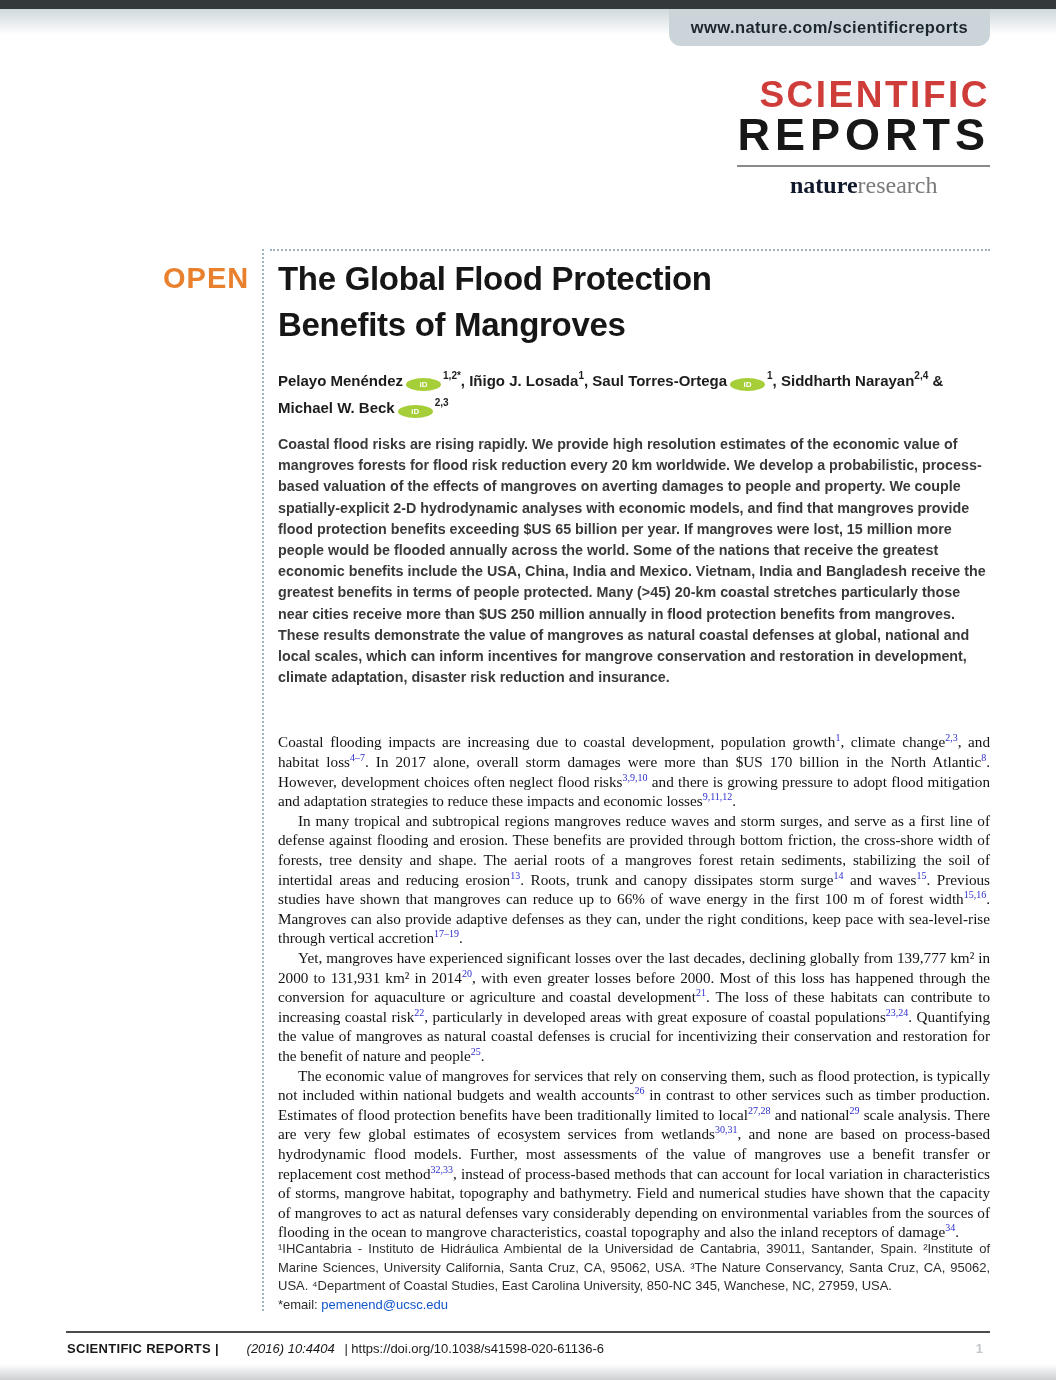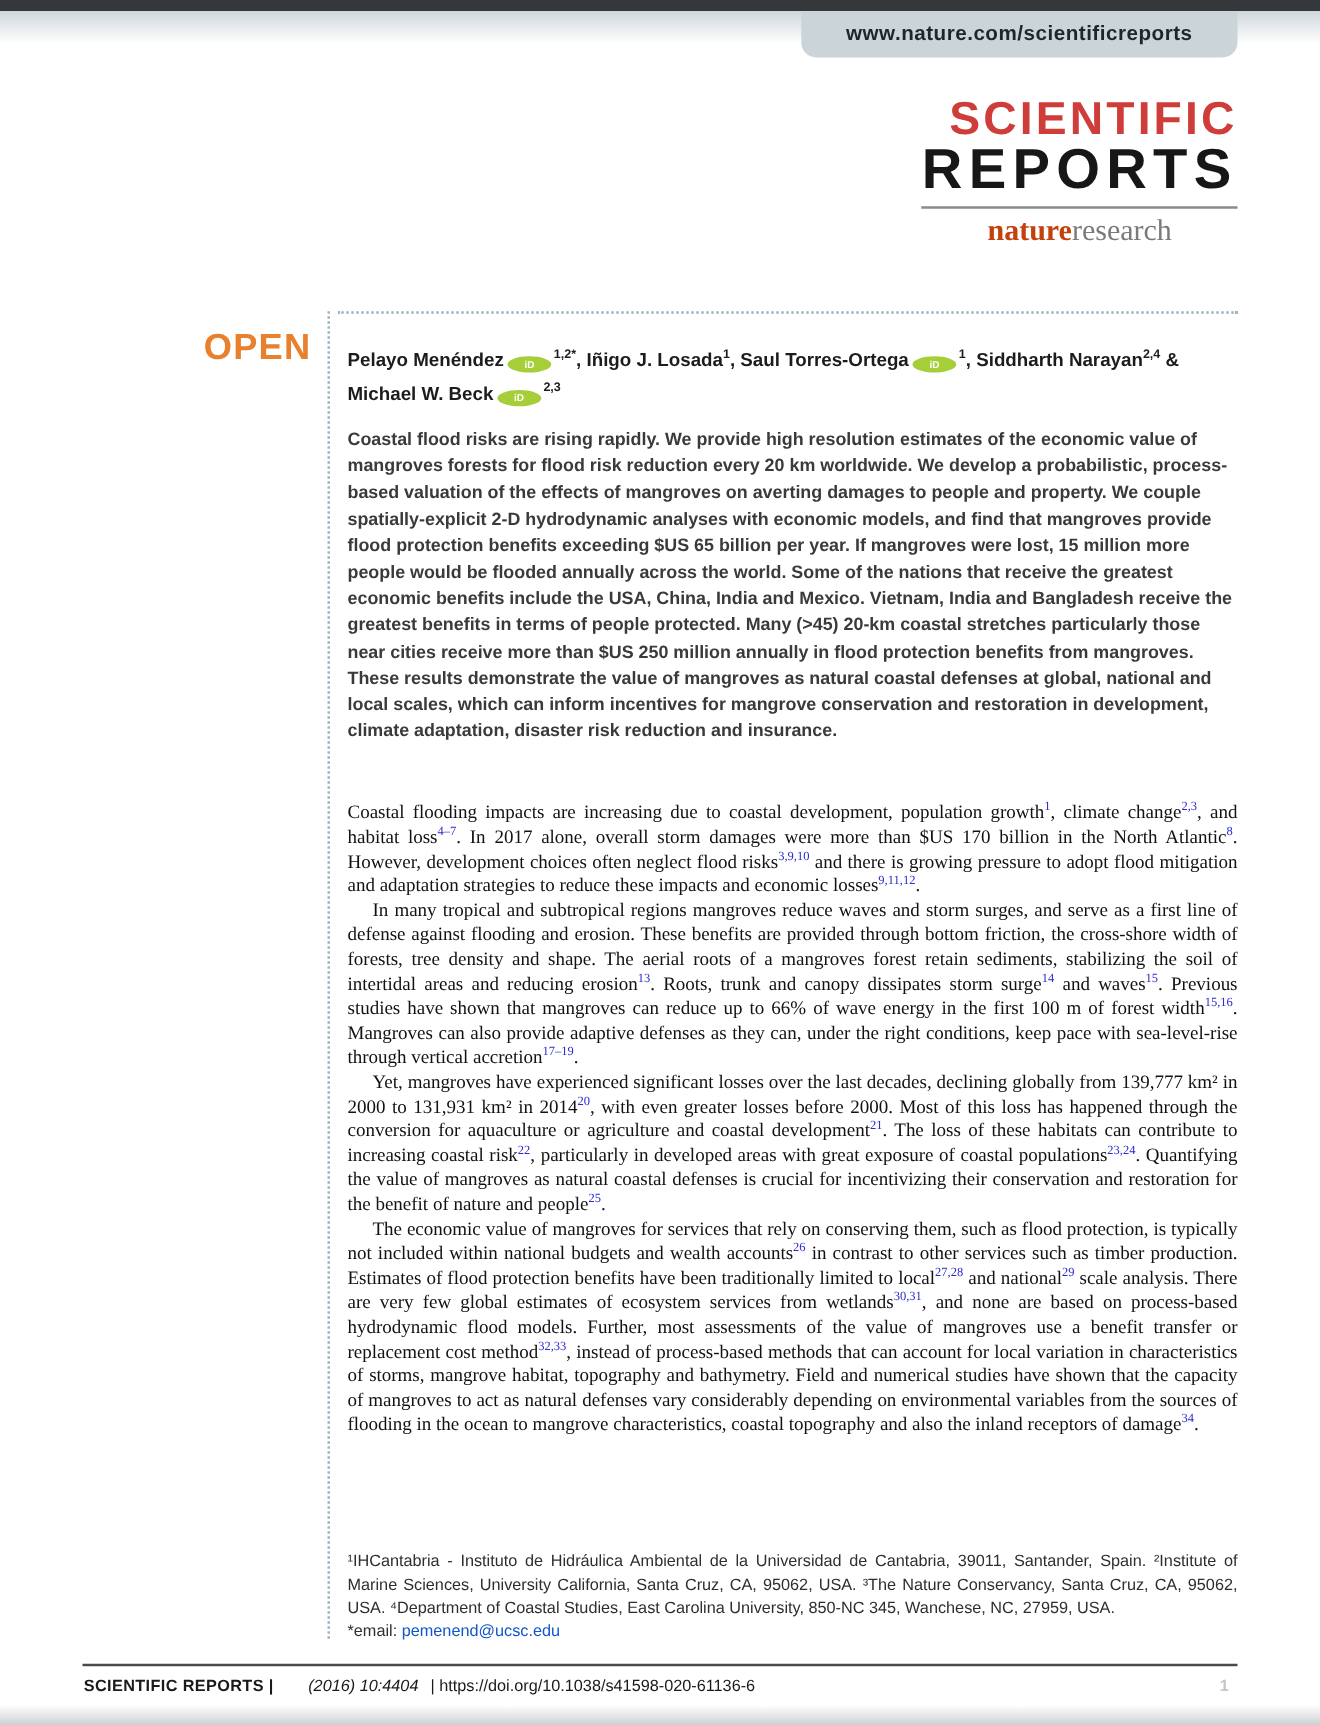--- a/index.html
+++ b/index.html
@@ -6,28 +6,28 @@
   body{
     width:1056px;height:1380px;position:relative;background:#ffffff;
     font-family:"Liberation Sans",sans-serif;color:#1a1a1a;
     -webkit-font-smoothing:antialiased;overflow:hidden;
   }
   
   .topbar{position:absolute;top:0;left:0;width:1056px;height:9px;background:var(--top_bar,#34383b);}
   .topstrip{position:absolute;top:9px;left:0;width:1056px;height:26px;
     background:linear-gradient(#cfd8dc,#ffffff);pointer-events:none;}
   .urlbox{position:absolute;top:9px;right:66px;height:37px;background:var(--url_box,#cbd5d9);
-    border-radius:0 0 12px 12px;padding:0 36px;line-height:37px;text-align:center;}
+    border-radius:0 0 12px 12px;padding:0 22px;line-height:37px;text-align:center;}
   .urlbox span{font-size:16.5px;font-weight:600;letter-spacing:.4px;color:#1d262b;}
   .logo{position:absolute;top:76px;right:66px;text-align:right;}
   .logo-sci{font-size:37px;font-weight:bold;letter-spacing:2.5px;color:var(--brand_red,#cf3d3a);line-height:38px;}
   .logo-rep{font-size:45px;font-weight:bold;letter-spacing:5px;color:#171717;line-height:46px;margin-top:-2px;}
   .logo-rule{height:2px;background:#8a8a8a;margin-top:7px;}
   .logo-pub{font-family:"Liberation Serif",serif;font-size:24px;margin-top:5px;text-align:center;}
-  .pub-b{color:#c2410c;font-weight:600;}
+  .pub-b{color:#0f172a;font-weight:600;}
   .pub-l{color:#7a7a7a;}
   
   .open{position:absolute;left:163px;top:262px;font-size:29px;font-weight:bold;
     letter-spacing:1px;color:var(--open_orange,#e8802e);}
   .dot-h{position:absolute;left:270px;top:249px;width:720px;border-top:2px dotted #9fb4c0;}
   .dot-v{position:absolute;left:262px;top:249px;height:1062px;border-left:2px dotted #9fb4c0;}
   
   .content{position:absolute;left:278px;top:256px;width:712px;}
   .title{font-size:33px;line-height:46px;font-weight:bold;color:#161616;letter-spacing:-.3px;}
   .authors{margin-top:17px;font-size:15px;font-weight:bold;color:#1c1c1c;line-height:23px;}
@@ -73,20 +73,24 @@
   <div class="logo-pub">
     <span class="pub-b">nature</span><span class="pub-l">research</span>
   </div>
 </div>
 
 <div class="open">OPEN</div>
 <div class="dot-h"></div>
 <div class="dot-v"></div>
 
 <div class="content">
+  <div class="title">
+    <div>The Global Flood Protection</div>
+    <div>Benefits of Mangroves</div>
+  </div>
 
   <div class="authors"><span>Pelayo Menéndez</span><span class="orcid">iD</span><sup class="asup">1,2*</sup>, <span>Iñigo J. Losada</span><sup class="asup">1</sup>, <span>Saul Torres-Ortega</span><span class="orcid">iD</span><sup class="asup">1</sup>, <span>Siddharth Narayan</span><sup class="asup">2,4</sup> &amp; <span>Michael W. Beck</span><span class="orcid">iD</span><sup class="asup">2,3</sup></div>
 
   <div class="abstract">Coastal flood risks are rising rapidly. We provide high resolution estimates of the economic value of mangroves forests for flood risk reduction every 20 km worldwide. We develop a probabilistic, process-based valuation of the effects of mangroves on averting damages to people and property. We couple spatially-explicit 2-D hydrodynamic analyses with economic models, and find that mangroves provide flood protection benefits exceeding $US 65 billion per year. If mangroves were lost, 15 million more people would be flooded annually across the world. Some of the nations that receive the greatest economic benefits include the USA, China, India and Mexico. Vietnam, India and Bangladesh receive the greatest benefits in terms of people protected. Many (&gt;45) 20-km coastal stretches particularly those near cities receive more than $US 250 million annually in flood protection benefits from mangroves. These results demonstrate the value of mangroves as natural coastal defenses at global, national and local scales, which can inform incentives for mangrove conservation and restoration in development, climate adaptation, disaster risk reduction and insurance.</div>
 
   <div class="bodytext">
     <p class="noindent">Coastal flooding impacts are increasing due to coastal development, population growth<sup class="cite">1</sup>, climate change<sup class="cite">2,3</sup>, and habitat loss<sup class="cite">4–7</sup>. In 2017 alone, overall storm damages were more than $US 170 billion in the North Atlantic<sup class="cite">8</sup>. However, development choices often neglect flood risks<sup class="cite">3,9,10</sup> and there is growing pressure to adopt flood mitigation and adaptation strategies to reduce these impacts and economic losses<sup class="cite">9,11,12</sup>.</p>
     <p>In many tropical and subtropical regions mangroves reduce waves and storm surges, and serve as a first line of defense against flooding and erosion. These benefits are provided through bottom friction, the cross-shore width of forests, tree density and shape. The aerial roots of a mangroves forest retain sediments, stabilizing the soil of intertidal areas and reducing erosion<sup class="cite">13</sup>. Roots, trunk and canopy dissipates storm surge<sup class="cite">14</sup> and waves<sup class="cite">15</sup>. Previous studies have shown that mangroves can reduce up to 66% of wave energy in the first 100 m of forest width<sup class="cite">15,16</sup>. Mangroves can also provide adaptive defenses as they can, under the right conditions, keep pace with sea-level-rise through vertical accretion<sup class="cite">17–19</sup>.</p>
     <p>Yet, mangroves have experienced significant losses over the last decades, declining globally from 139,777 km² in 2000 to 131,931 km² in 2014<sup class="cite">20</sup>, with even greater losses before 2000. Most of this loss has happened through the conversion for aquaculture or agriculture and coastal development<sup class="cite">21</sup>. The loss of these habitats can contribute to increasing coastal risk<sup class="cite">22</sup>, particularly in developed areas with great exposure of coastal populations<sup class="cite">23,24</sup>. Quantifying the value of mangroves as natural coastal defenses is crucial for incentivizing their conservation and restoration for the benefit of nature and people<sup class="cite">25</sup>.</p>
     <p>The economic value of mangroves for services that rely on conserving them, such as flood protection, is typically not included within national budgets and wealth accounts<sup class="cite">26</sup> in contrast to other services such as timber production. Estimates of flood protection benefits have been traditionally limited to local<sup class="cite">27,28</sup> and national<sup class="cite">29</sup> scale analysis. There are very few global estimates of ecosystem services from wetlands<sup class="cite">30,31</sup>, and none are based on process-based hydrodynamic flood models. Further, most assessments of the value of mangroves use a benefit transfer or replacement cost method<sup class="cite">32,33</sup>, instead of process-based methods that can account for local variation in characteristics of storms, mangrove habitat, topography and bathymetry. Field and numerical studies have shown that the capacity of mangroves to act as natural defenses vary considerably depending on environmental variables from the sources of flooding in the ocean to mangrove characteristics, coastal topography and also the inland receptors of damage<sup class="cite">34</sup>.</p>

